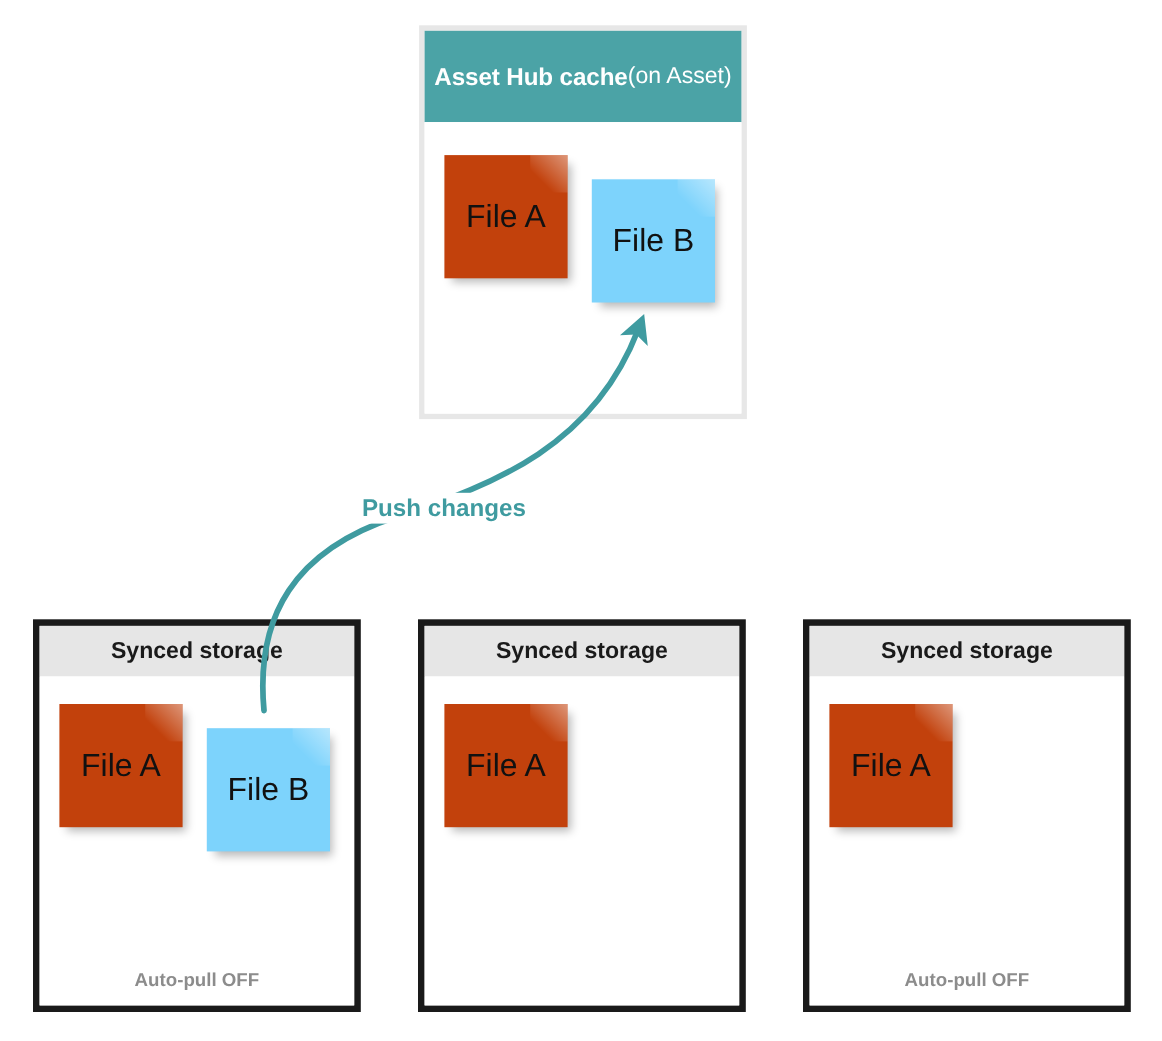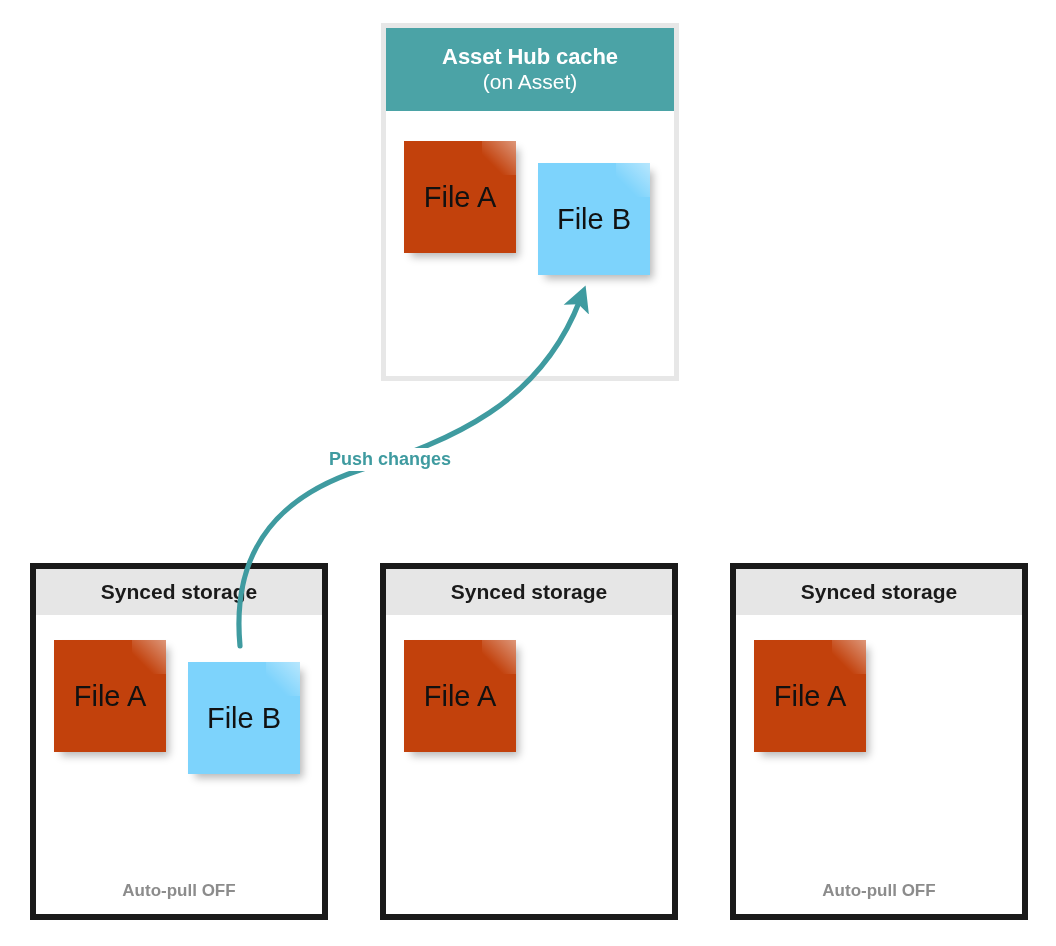--- a/index.html
+++ b/index.html
@@ -32,21 +32,21 @@
     height: 358px;
     background: #ffffff;
     border: 5px solid #e7e7e7;
     box-sizing: border-box;
   }
   .cache-header {
     height: 83px;
     background: #4ba3a6;
     color: #ffffff;
     display: flex;
-    flex-direction: column;
+    flex-direction: row;
     align-items: center;
     justify-content: center;
     line-height: 1.18;
   }
   .cache-title {
     font-size: 22px;
     font-weight: bold;
     letter-spacing: -0.1px;
   }
   .cache-subtitle {
@@ -150,21 +150,21 @@
     left: 0; top: 0;
     width: 1056px;
     height: 946px;
     pointer-events: none;
   }
 
   .push-label {
     position: absolute;
     left: 325px;
     top: 448px;
-    font-size: 18px;
+    font-size: 22px;
     font-weight: bold;
     color: #3f9ba0;
     white-space: nowrap;
     background: #ffffff;
     padding: 1px 4px;
   }
 </style>
 </head>
 <body>
 

